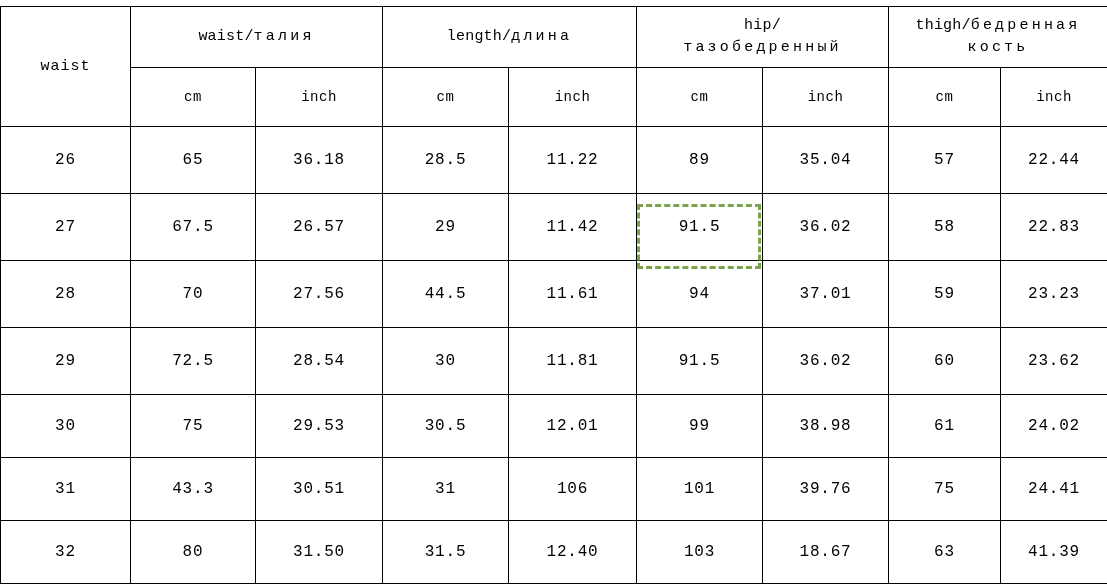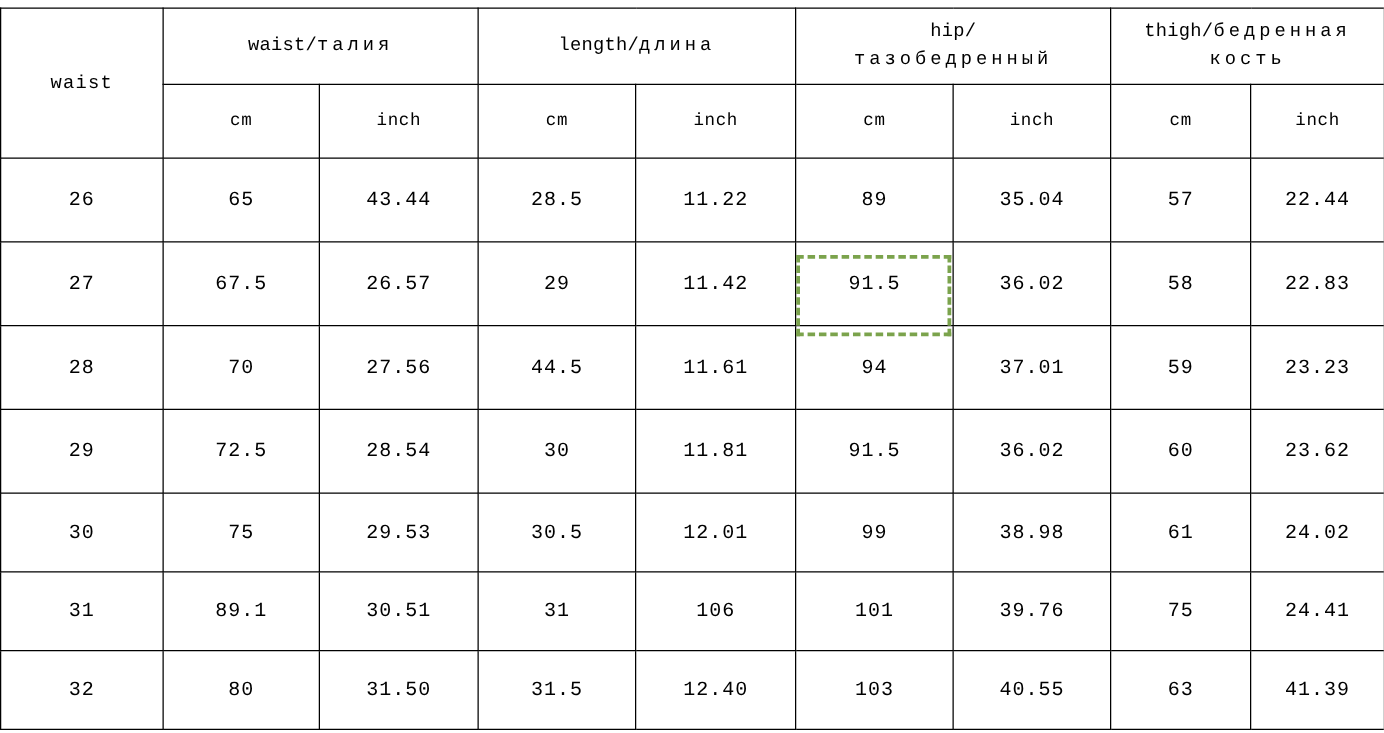--- a/index.html
+++ b/index.html
@@ -139,21 +139,21 @@
         <th class="hdr-unit">cm</th>
         <th class="hdr-unit">inch</th>
         <th class="hdr-unit">cm</th>
         <th class="hdr-unit">inch</th>
       </tr>
     </thead>
     <tbody id="chart-body">
         <tr class="data-row">
           <td class="val">26</td>
           <td class="val">65</td>
-          <td class="val">43.44</td>
+          <td class="val">36.18</td>
           <td class="val">28.5</td>
           <td class="val">11.22</td>
           <td class="val">89</td>
           <td class="val">35.04</td>
           <td class="val">57</td>
           <td class="val">22.44</td>
         </tr>
         <tr class="data-row">
           <td class="val">27</td>
           <td class="val">67.5</td>
@@ -193,37 +193,37 @@
           <td class="val">29.53</td>
           <td class="val">30.5</td>
           <td class="val">12.01</td>
           <td class="val">99</td>
           <td class="val">38.98</td>
           <td class="val">61</td>
           <td class="val">24.02</td>
         </tr>
         <tr class="data-row short">
           <td class="val">31</td>
-          <td class="val">89.1</td>
+          <td class="val">43.3</td>
           <td class="val">30.51</td>
           <td class="val">31</td>
           <td class="val">106</td>
           <td class="val">101</td>
           <td class="val">39.76</td>
           <td class="val">75</td>
           <td class="val">24.41</td>
         </tr>
         <tr class="data-row short">
           <td class="val">32</td>
           <td class="val">80</td>
           <td class="val">31.50</td>
           <td class="val">31.5</td>
           <td class="val">12.40</td>
           <td class="val">103</td>
-          <td class="val">40.55</td>
+          <td class="val">18.67</td>
           <td class="val">63</td>
           <td class="val">41.39</td>
         </tr>
       </tbody>
   </table>
 
   <div id="selection-box" style="border-color: rgb(123, 163, 76); border-style: dashed;"></div>
 
 </div>
 

